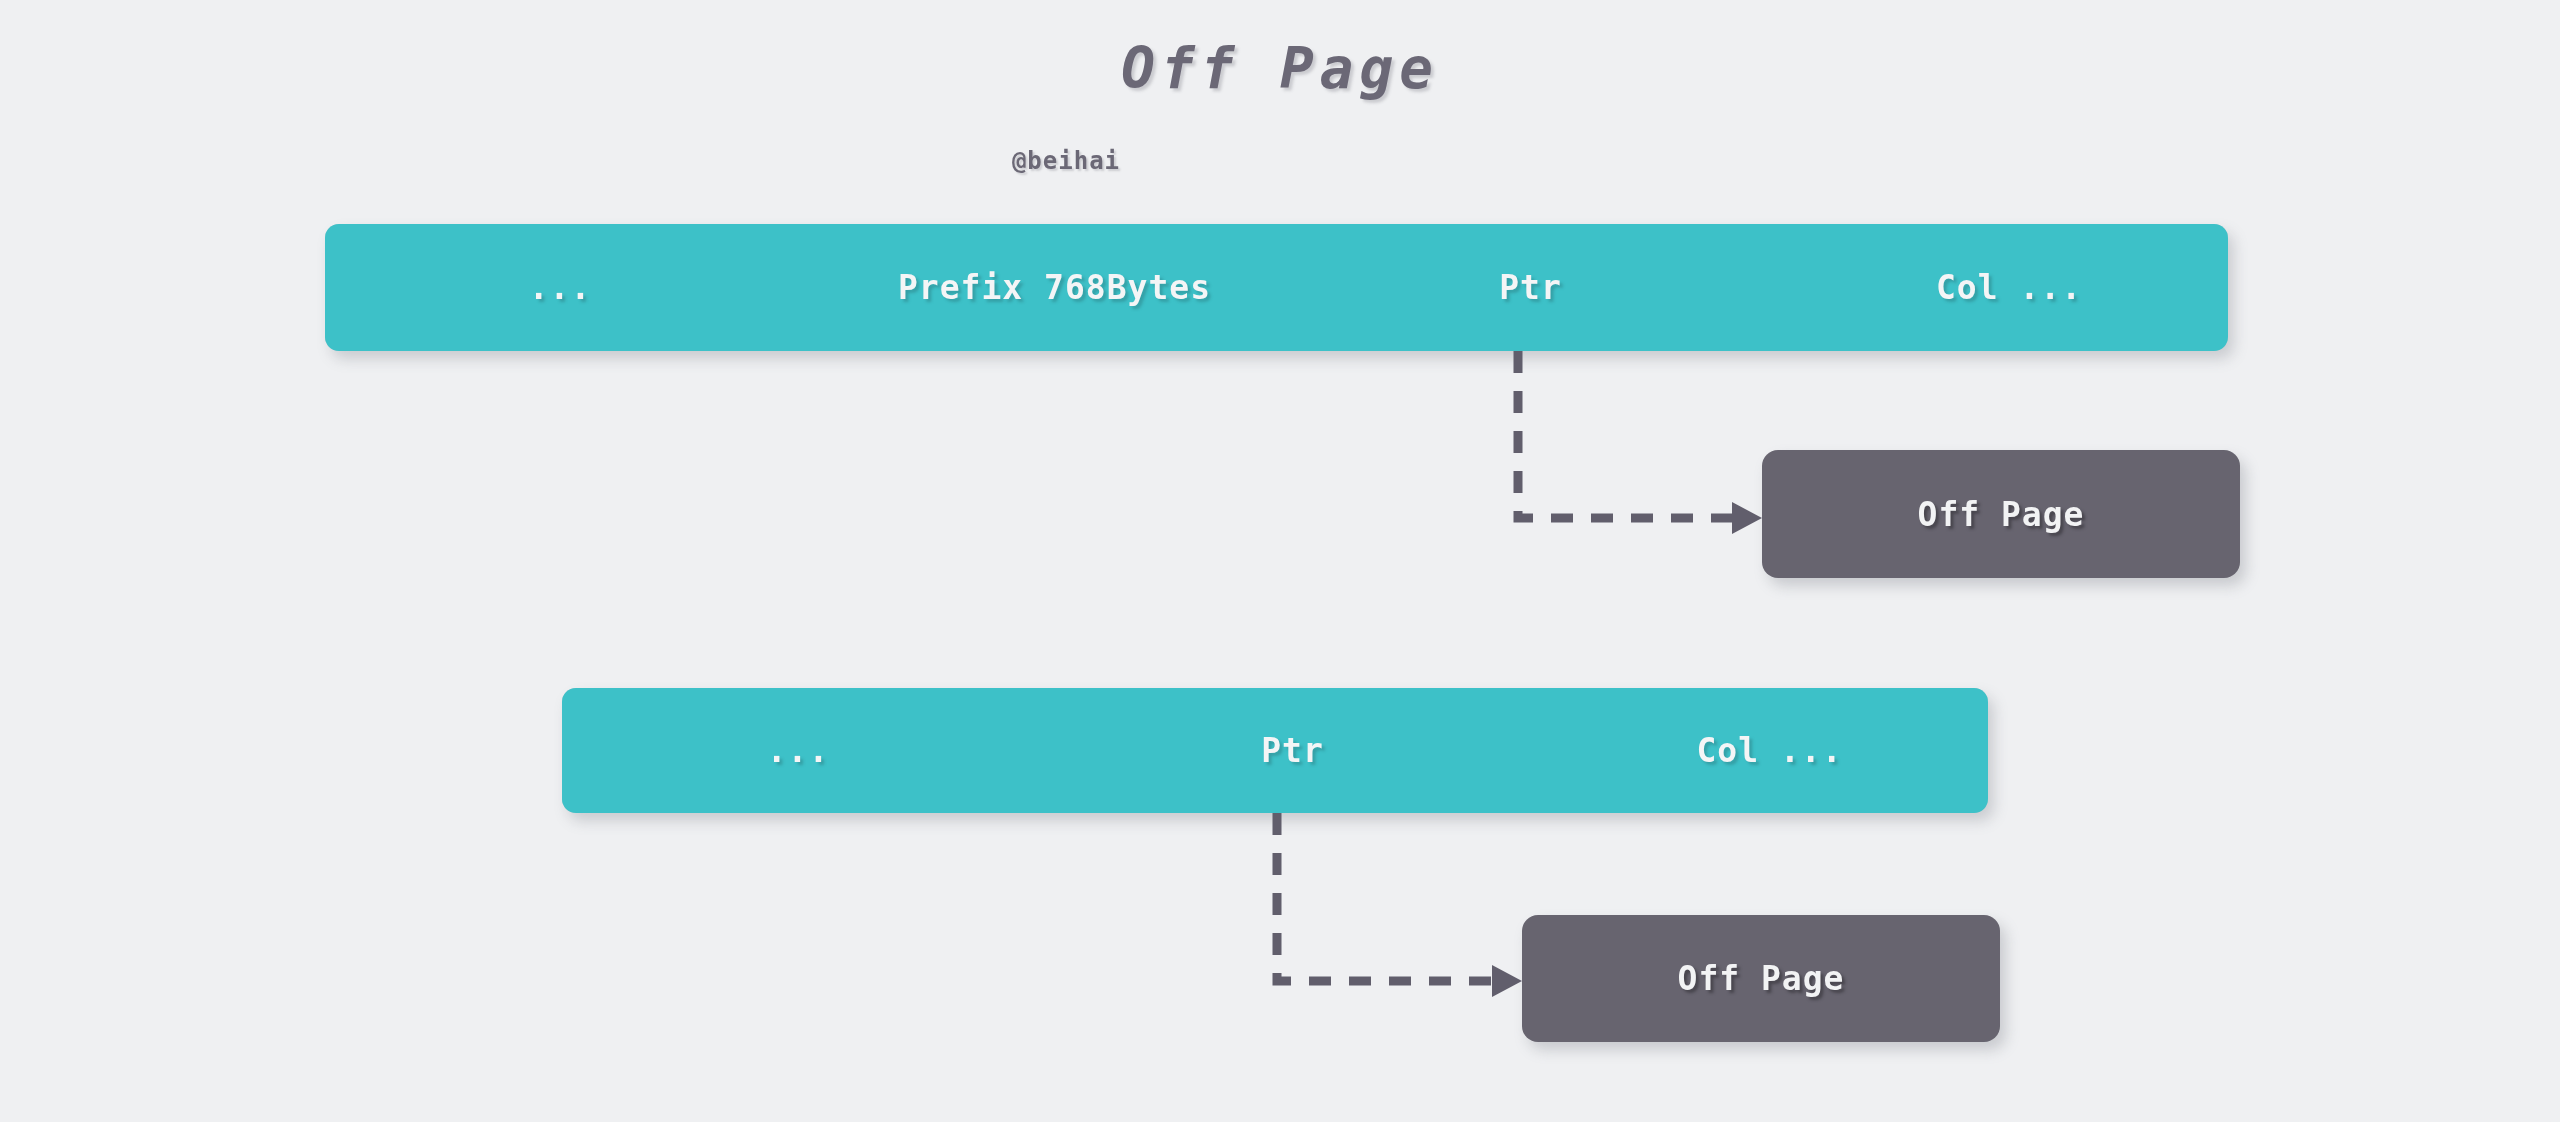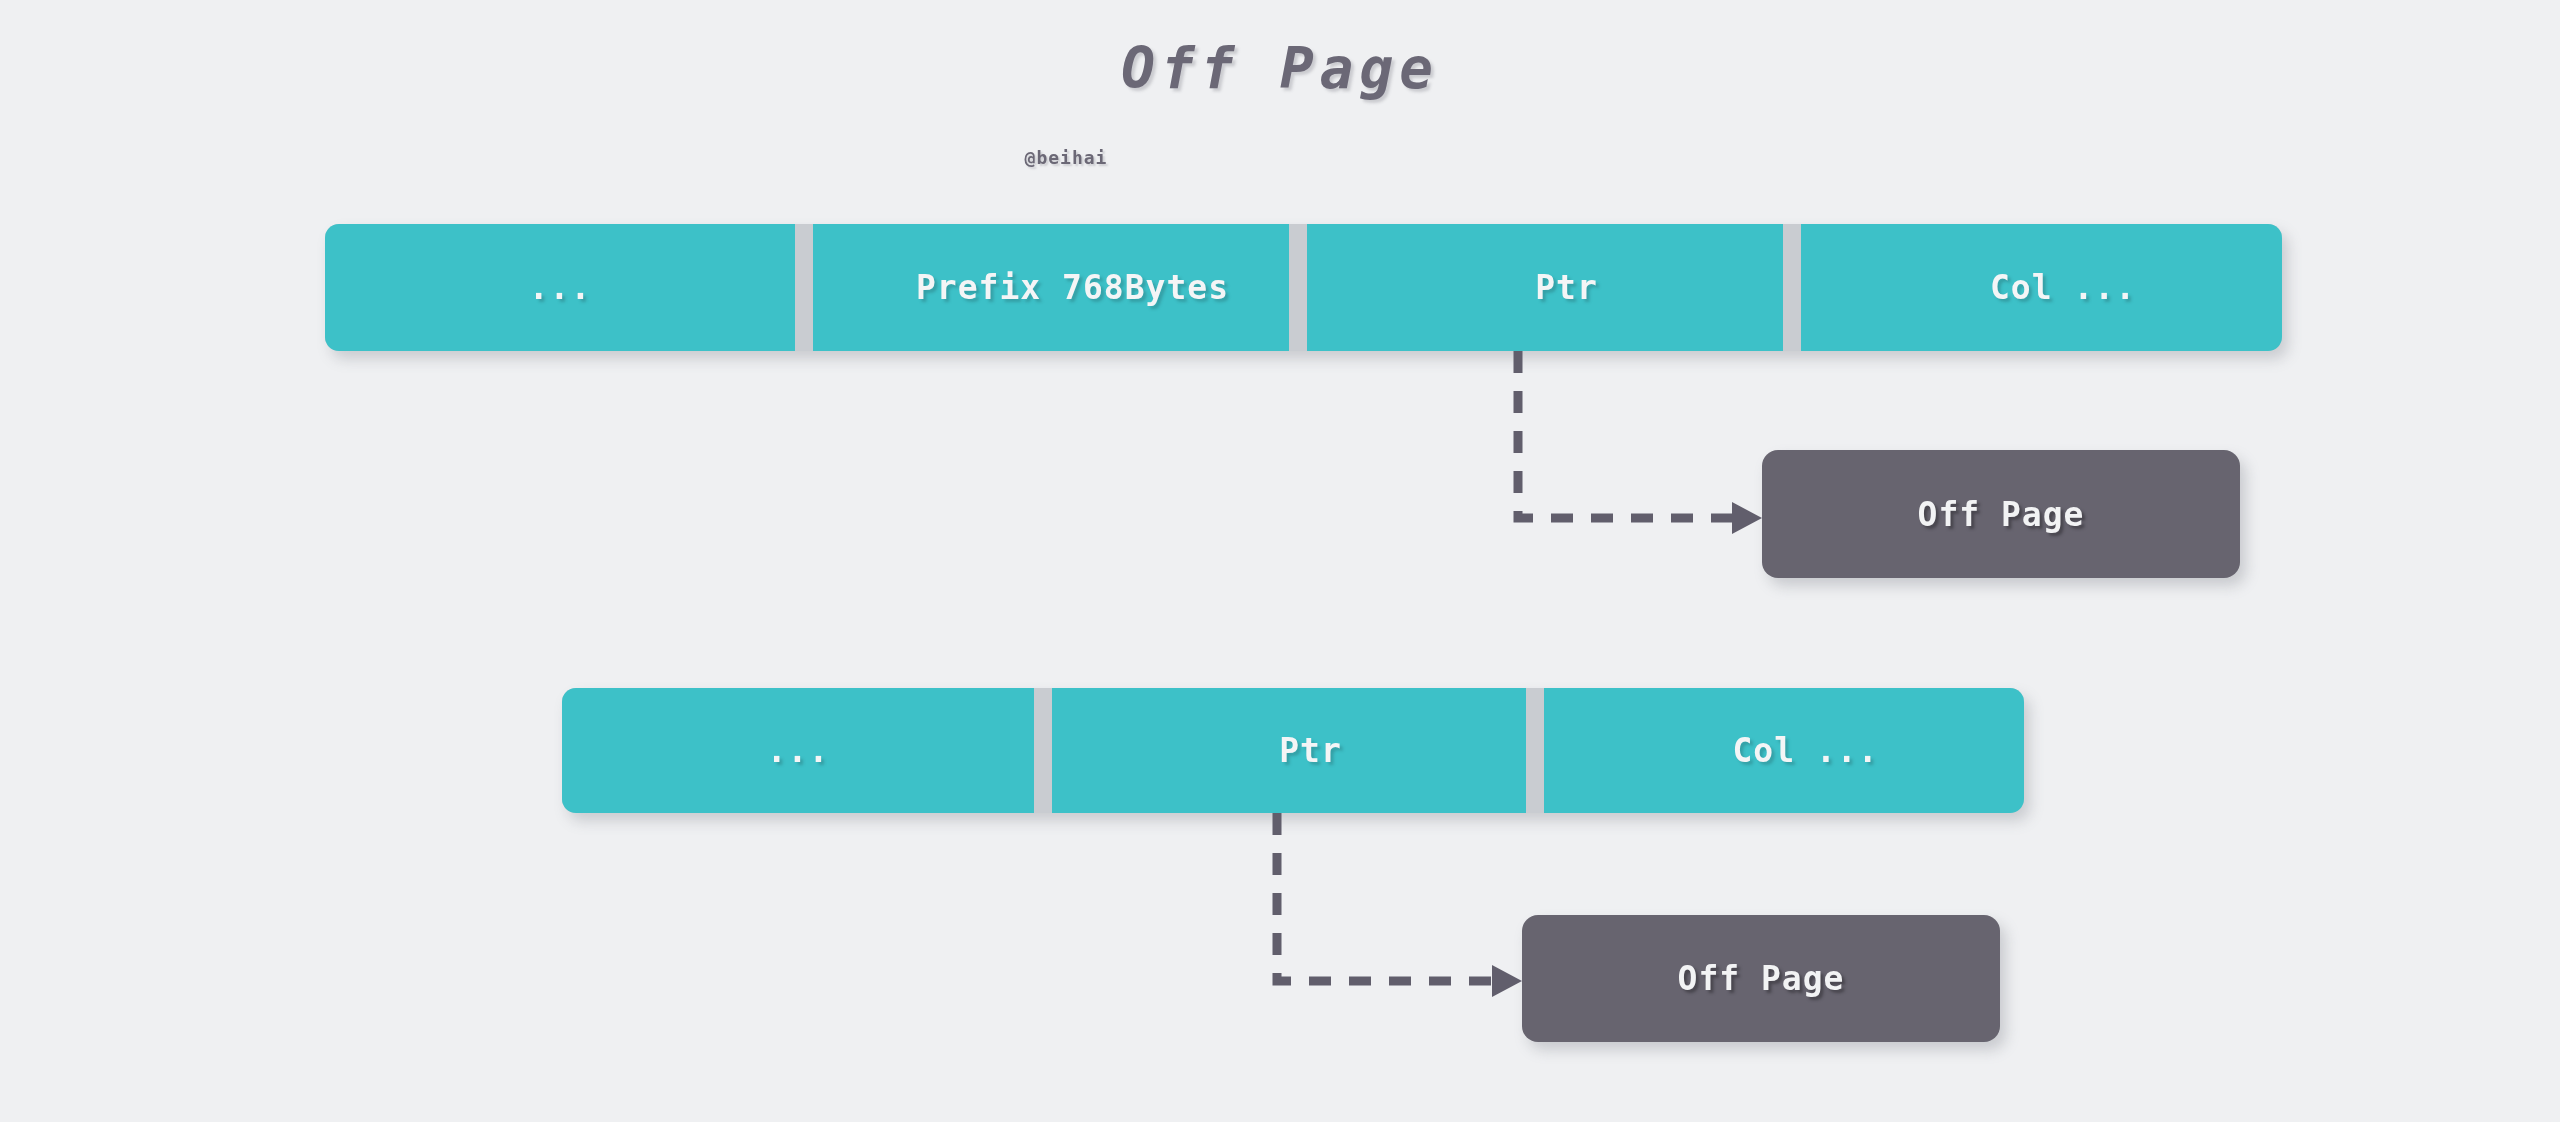--- a/index.html
+++ b/index.html
@@ -37,21 +37,21 @@
     text-shadow: 3px 3px 3px rgba(120,120,130,0.30);
     white-space: pre;
   }
   .page-subtitle {
     position: absolute;
     left: 0;
     top: 147px;
     width: 2132px;
     text-align: center;
     font-family: "DejaVu Sans Mono", "Liberation Mono", monospace;
-    font-size: 18px;
+    font-size: 24px;
     font-weight: 700;
     letter-spacing: 1px;
     color: #6b6876;
     text-shadow: 2px 2px 2px rgba(120,120,130,0.28);
     white-space: pre;
   }
 
   
   .record-row {
     position: absolute;
@@ -69,21 +69,21 @@
     font-family: "DejaVu Sans Mono", "Liberation Mono", monospace;
     font-size: 33px;
     font-weight: 700;
     color: #f4f5f6;
     text-shadow: 3px 3px 3px rgba(40,110,115,0.40);
     letter-spacing: 1px;
     white-space: pre;
     box-sizing: border-box;
   }
   .record-cell + .record-cell {
-    margin-left: 18px;
+    margin-left: 0;
     padding-left: 43px;
   }
 
   #row1 { left: 325px; top: 224px; height: 127px; }
   #row1 .c0 { width: 470px; }
   #row1 .c1 { width: 476px; }
   #row1 .c2 { width: 476px; }
   #row1 .c3 { width: 481px; }
 
   #row2 { left: 562px; top: 688px; height: 125px; }

